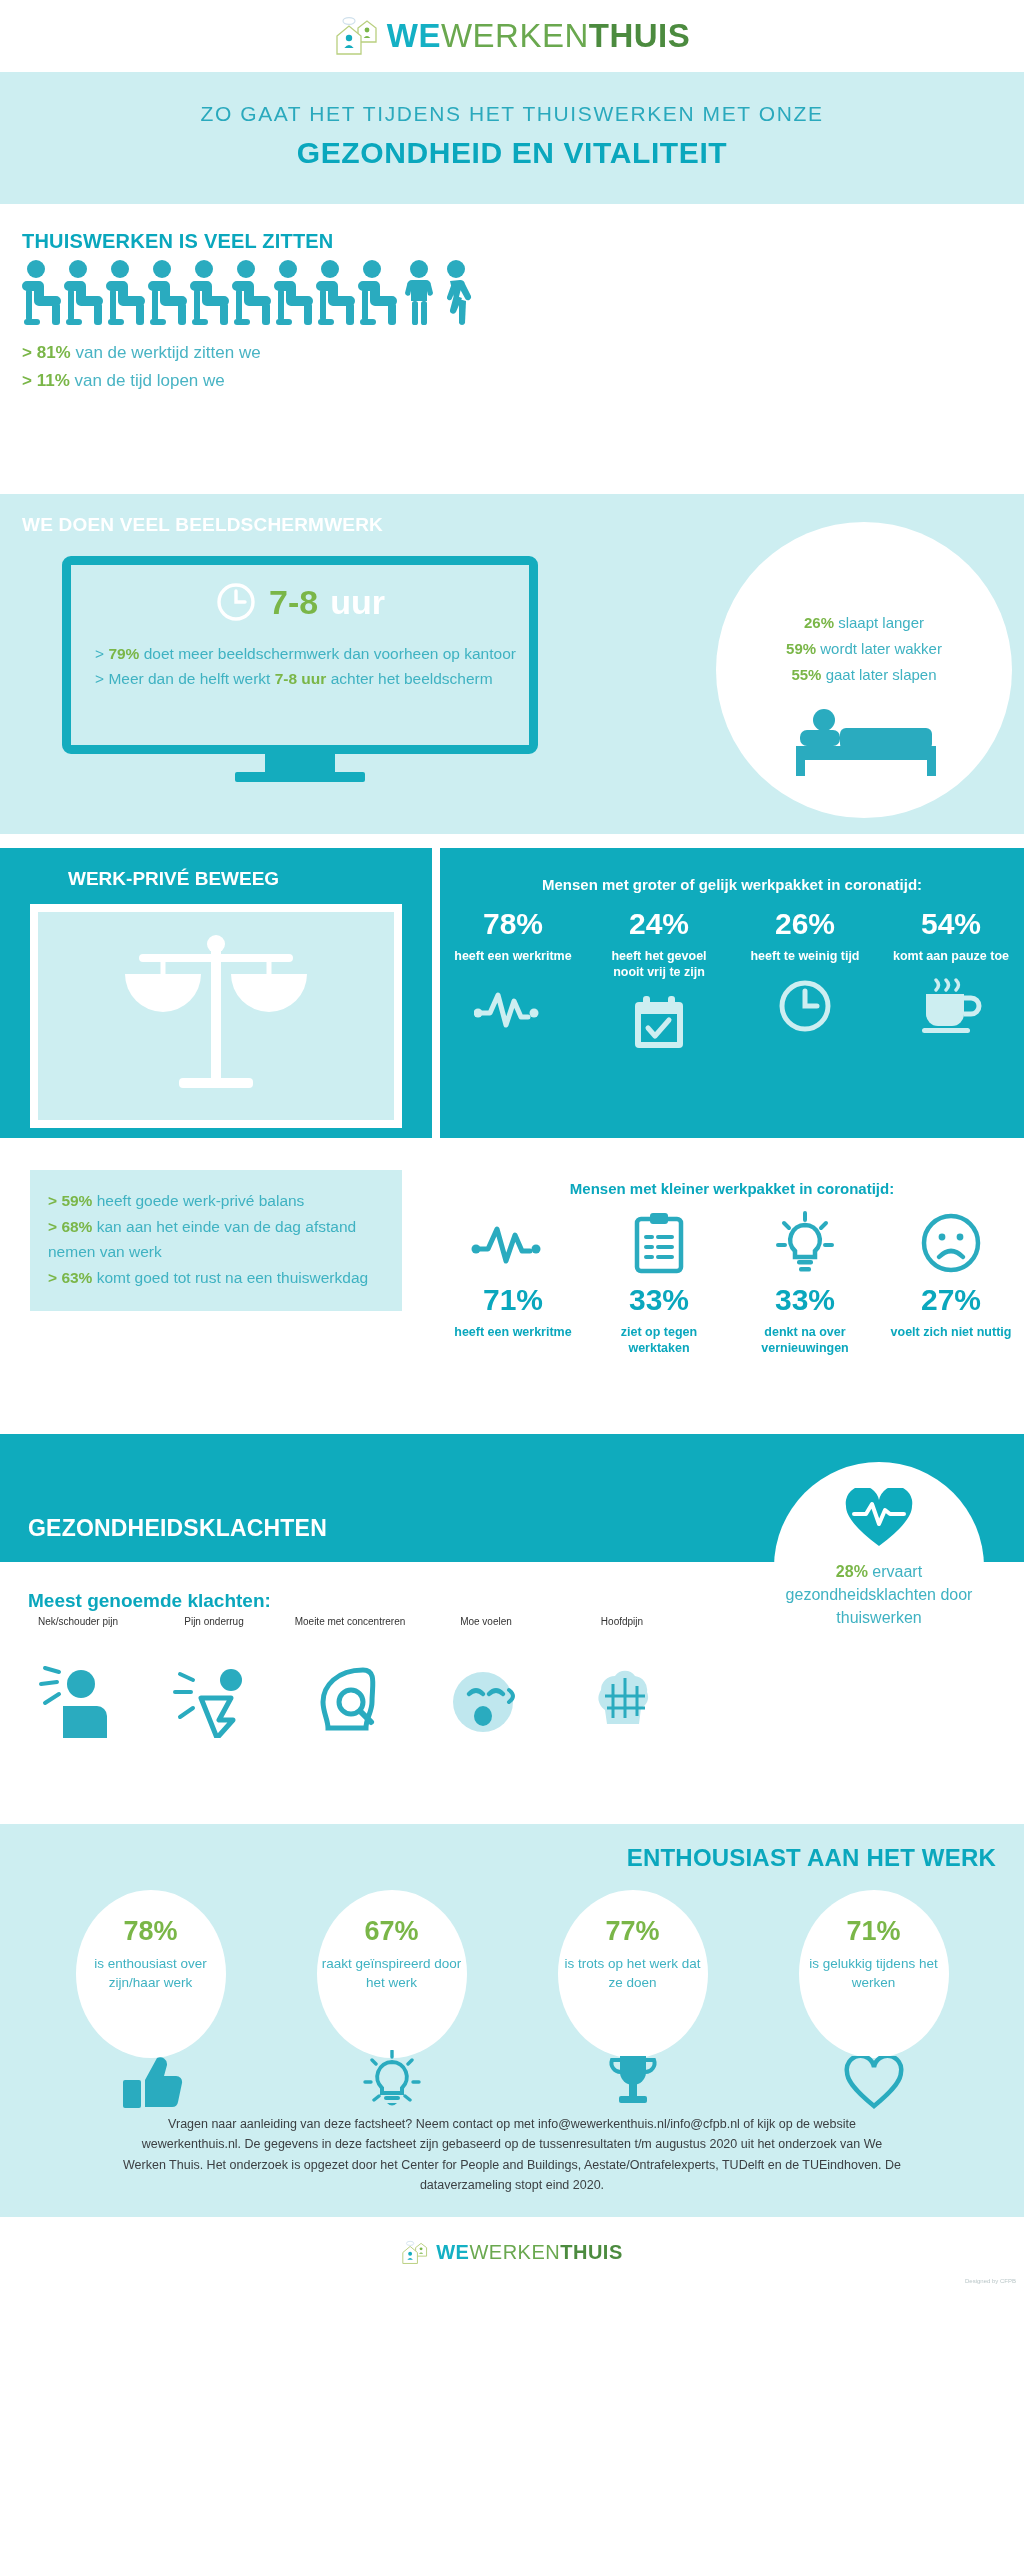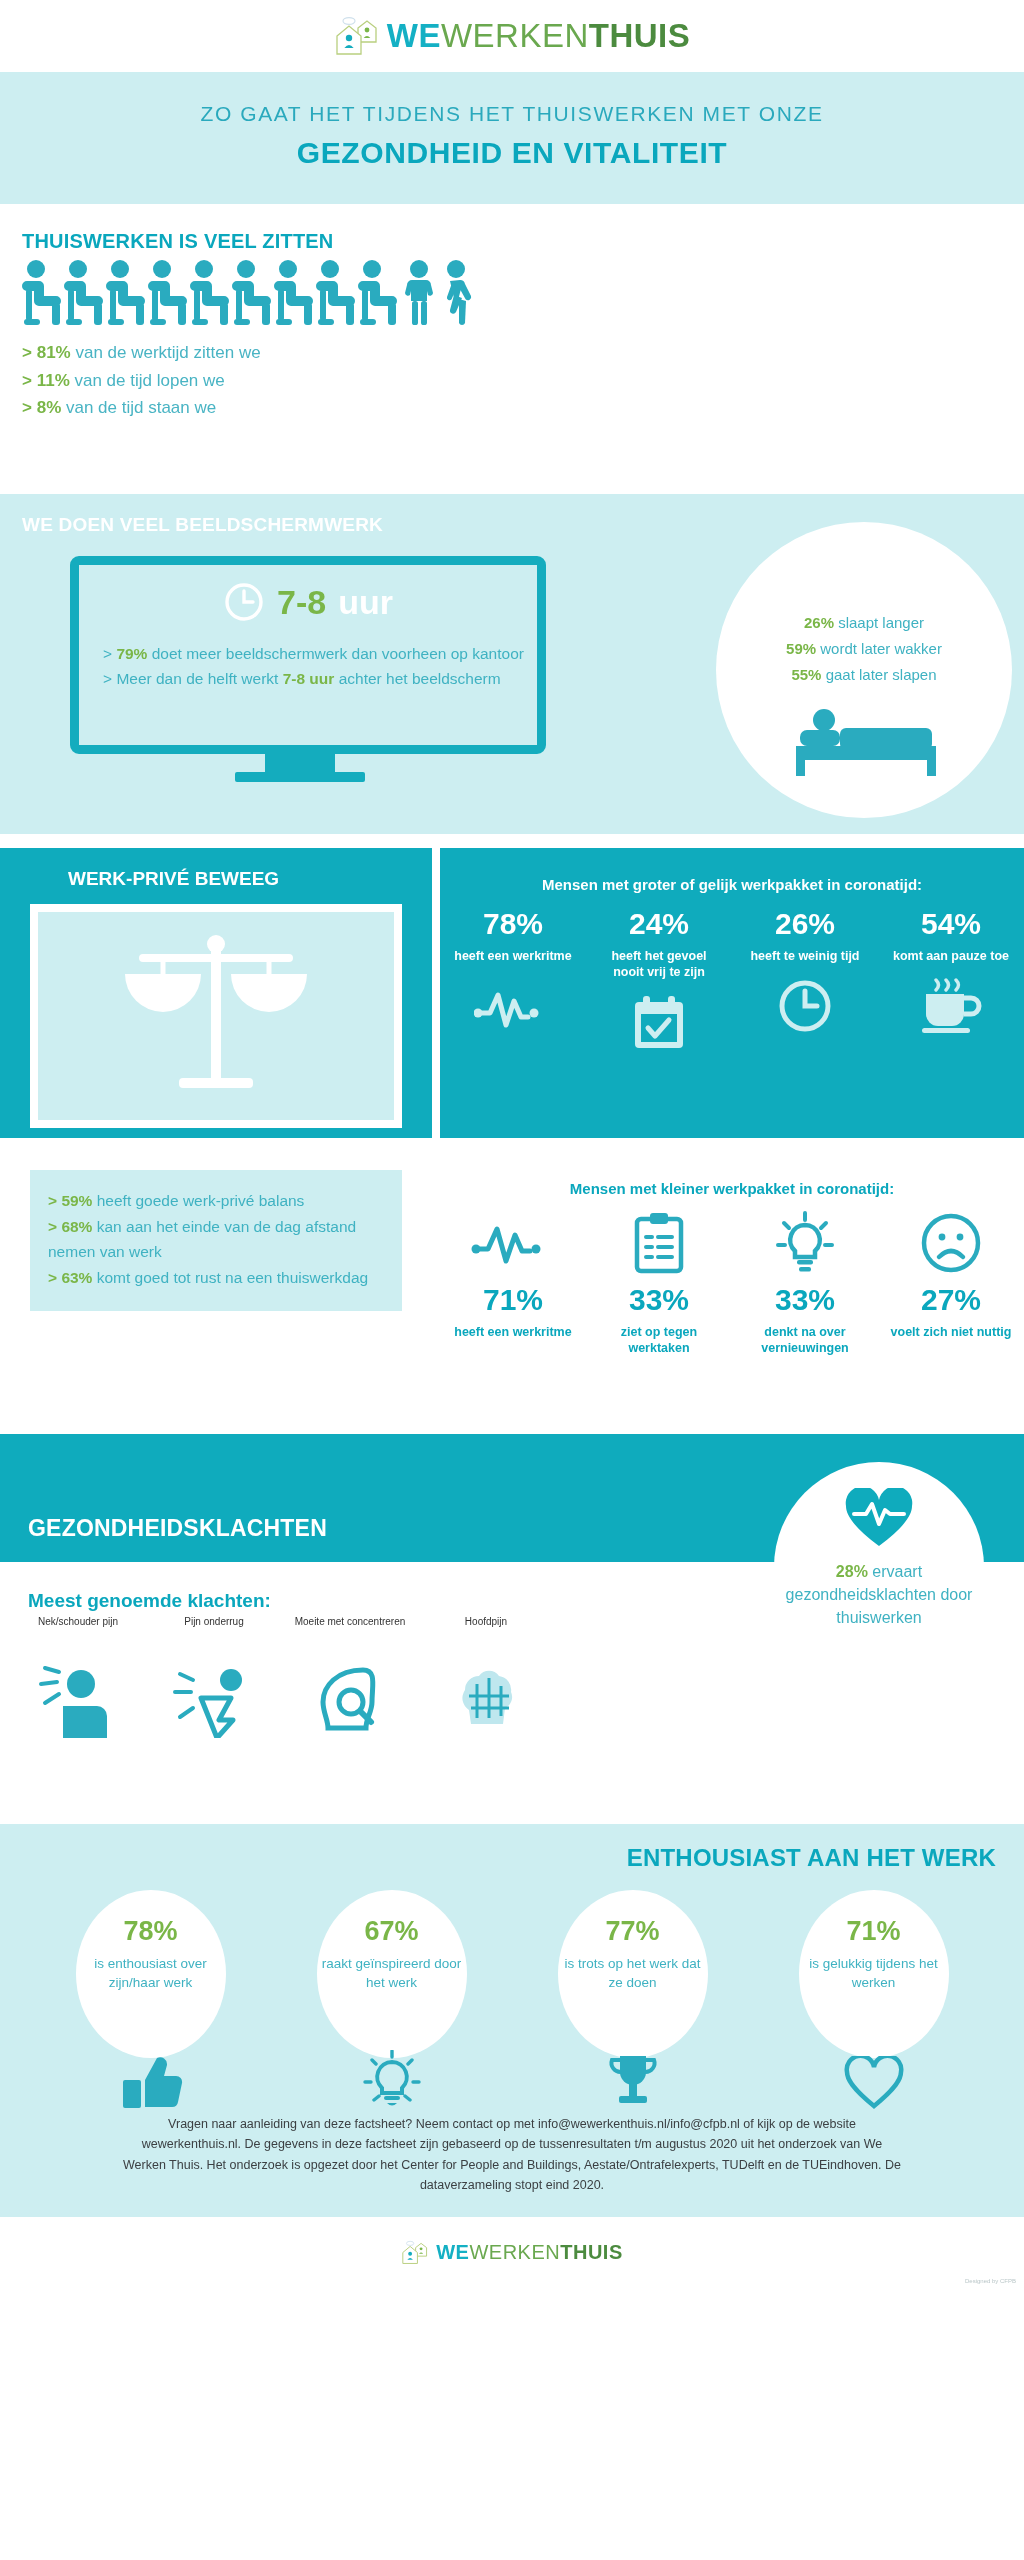--- a/index.html
+++ b/index.html
@@ -46,21 +46,21 @@
     position:absolute; right:-2px; top:-2px; width:176px; height:176px;
     background:#fff; border-radius:50%;
   }
   .bike-ico { position:absolute; left:28px; top:34px; }
 
   
   .sec2 { position:relative; background:#cdeef1; height:340px; padding:20px 0 0 0; overflow:hidden; }
   .sec2 h2 { font-size:19px; color:#fff; font-weight:700; margin-left:22px; letter-spacing:.2px; }
   .monitor {
     position:absolute; left:62px; top:62px; width:476px; height:198px;
-    border:9px solid #14acbe; border-radius:9px;margin-left:8px;
+    border:9px solid #14acbe; border-radius:9px;
   }
   .mon-stand { position:absolute; left:265px; top:260px; width:70px; height:18px; background:#14acbe; }
   .mon-stand2 { position:absolute; left:235px; top:278px; width:130px; height:10px; background:#14acbe; border-radius:2px; }
   .uur-row { display:flex; align-items:center; justify-content:center; gap:12px; margin-top:16px; }
   .uur-num { font-size:34px; font-weight:700; color:#7ab648; }
   .uur-word { font-size:34px; font-weight:700; color:#fff; }
   .mon-text { margin:18px 0 0 24px; font-size:15.5px; color:#3fb2c2; line-height:1.62; }
   .mon-text b { color:#7ab648; }
   .sleepcircle {
     position:absolute; right:12px; top:28px; width:296px; height:296px;
@@ -235,21 +235,20 @@
           <path d="M10 22 l10-1 a5 5 0 0 1 5 4 l6 12 a3.2 3.2 0 0 1-5.4 3.2 l-5-9 -2 8 l-5-2 z" fill="#2aabbf"></path>
           <path d="M14 36 l8 3 -6 14 a3.2 3.2 0 0 1-6-2 z" fill="#2aabbf"></path>
           <path d="M19 40 l7 2 -1 22 a3.2 3.2 0 0 1-6 0 z" fill="#2aabbf"></path>
           <path d="M12 24 l-5 14 a2.6 2.6 0 0 0 4.6 2.2 l5-12 z" fill="#2aabbf"></path>
         </svg>
     </div>
 
     <div class="bullets">
       <div><span class="gt">&gt;</span> <b>81%</b><span> van de werktijd zitten we</span></div>
       <div><span class="gt">&gt;</span> <b>11%</b><span> van de tijd lopen we</span></div>
-      <div><span class="gt">&gt;</span> <b>8%</b><span> van de tijd staan we</span></div>
     </div>
 
     <div class="stats-box">
       <div class="stats-inner">
         <div class="stat-col">
           <div class="stat-num">46%</div>
           <div class="stat-cap">beweegt minimaal 5x/week 30 min</div>
         </div>
         <div class="stat-col">
           <div class="stat-num">11%</div>
@@ -502,20 +501,31 @@
         <div class="kcap">Moeite met concentreren</div>
         <div class="kico">
           <svg width="86" height="74" viewBox="0 0 86 74">
               <path d="M56 6 C30 6 16 22 16 38 c0 10 5 18 5 26 h38 c0-10 6-16 6-26 C65 22 70 6 56 6 Z" fill="none" stroke="#2aabbf" stroke-width="5"></path>
               <circle cx="44" cy="38" r="12" fill="none" stroke="#2aabbf" stroke-width="5"></circle>
               <path d="M53 47 l11 11" stroke="#2aabbf" stroke-width="6" stroke-linecap="round"></path>
             </svg>
         </div>
       </div>
       <div class="kcol">
+        <div class="kcap">Moe voelen</div>
+        <div class="kico">
+          <svg width="86" height="74" viewBox="0 0 86 74">
+              <circle cx="40" cy="38" r="30" fill="#bfe7ee"></circle>
+              <path d="M26 30 q7-7 14 0 M46 30 q7-7 14 0" fill="none" stroke="#2aabbf" stroke-width="4.5" stroke-linecap="round"></path>
+              <ellipse cx="40" cy="52" rx="9" ry="10" fill="#2aabbf"></ellipse>
+              <path d="M66 26 q8 6 0 12" fill="none" stroke="#2aabbf" stroke-width="4" stroke-linecap="round"></path>
+            </svg>
+        </div>
+      </div>
+      <div class="kcol">
         <div class="kcap">Hoofdpijn</div>
         <div class="kico">
           <svg width="86" height="74" viewBox="0 0 86 74">
               <path d="M22 26 a14 14 0 0 1 14-14 a12 12 0 0 1 20 0 a14 14 0 0 1 12 16 a12 12 0 0 1-6 16 l-2 16 H28 l-2-14 a14 14 0 0 1-4-20 z" fill="#bfe7ee"></path>
               <path d="M34 20 v34 M46 14 v40 M58 22 v30 M26 32 h40 M28 44 h38" fill="none" stroke="#2aabbf" stroke-width="3"></path>
             </svg>
         </div>
       </div>
     </div>
   </div>

